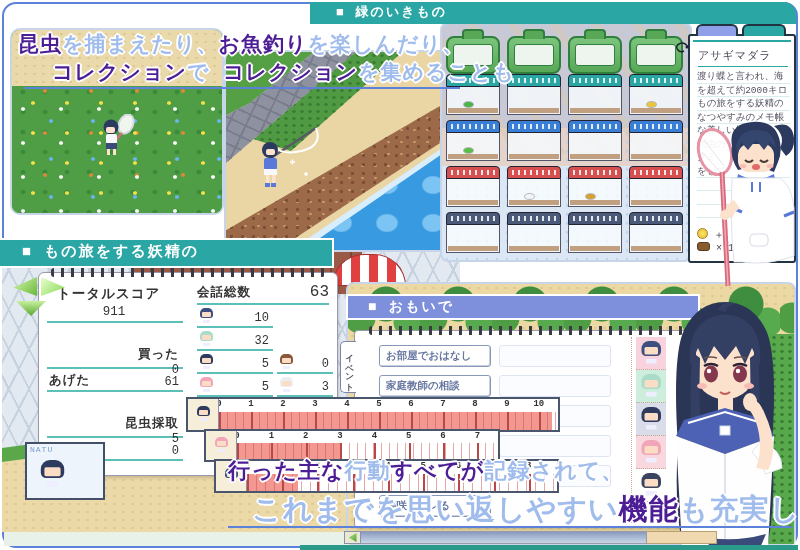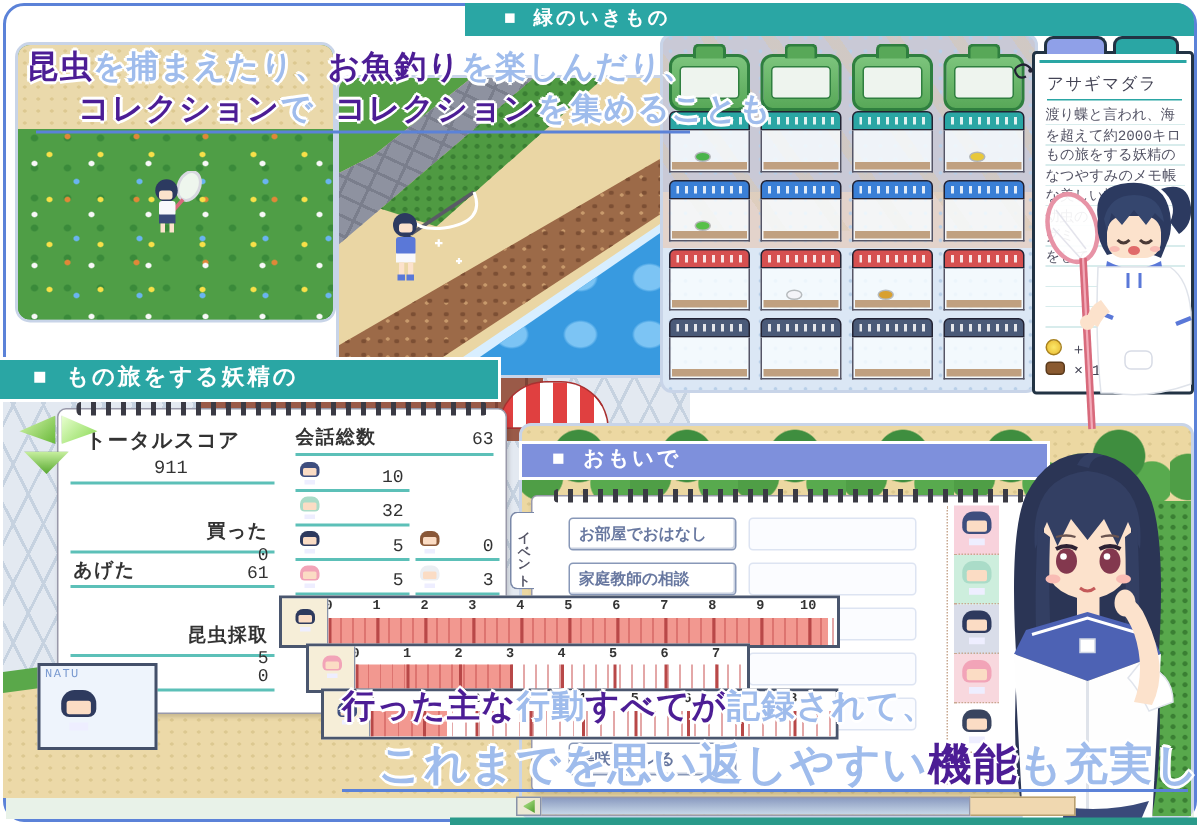--- a/index.html
+++ b/index.html
@@ -113,21 +113,21 @@
   .total-label{position:absolute;left:18px;top:12px;font-size:13.5px;font-weight:bold;color:#333;letter-spacing:1px;}
   .total-value{position:absolute;left:10px;top:32px;width:130px;text-align:center;font-size:12.5px;color:#333;}
   .tealline{position:absolute;height:2px;background:#5cc0b8;}
   .stat-row{position:absolute;left:8px;width:136px;height:23px;border-bottom:2px solid #5cc0b8;
     display:flex;justify-content:space-between;align-items:flex-end;box-sizing:border-box;padding:0 4px 1px 2px;}
   .stat-label{font-size:12.5px;font-weight:bold;color:#333;letter-spacing:1px;}
   .stat-value{font-size:12px;color:#333;}
   .conv-head{position:absolute;left:158px;top:10px;width:132px;display:flex;justify-content:space-between;
     align-items:flex-end;border-bottom:2px solid #5cc0b8;padding-bottom:2px;}
   .conv-label{font-size:12.5px;font-weight:bold;color:#333;letter-spacing:1px;}
-  .conv-total{font-size:12px;color:#333;}
+  .conv-total{font-size:16px;color:#333;}
   .conv-row{position:absolute;left:158px;width:136px;height:23px;}
   .conv-cell{position:absolute;bottom:0;display:flex;align-items:flex-end;gap:5px;
     border-bottom:2px solid #5cc0b8;box-sizing:border-box;padding:0 4px 1px 2px;}
   .conv-c1{left:0;width:76px;}
   .conv-c2{left:80px;width:56px;}
   .conv-val{flex:1;text-align:right;font-size:12px;color:#333;}
 
   
   .chibi{position:relative;display:inline-block;width:15px;height:17px;flex:none;}
   .chibi::before{content:"";position:absolute;left:1px;top:0;width:13px;height:10px;

